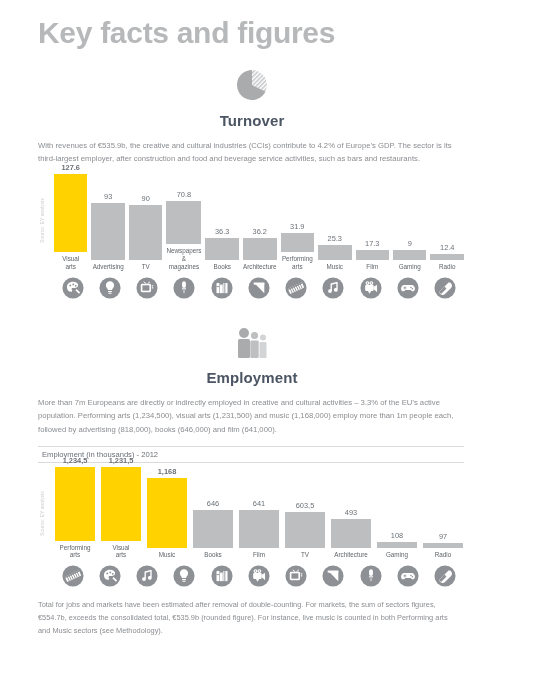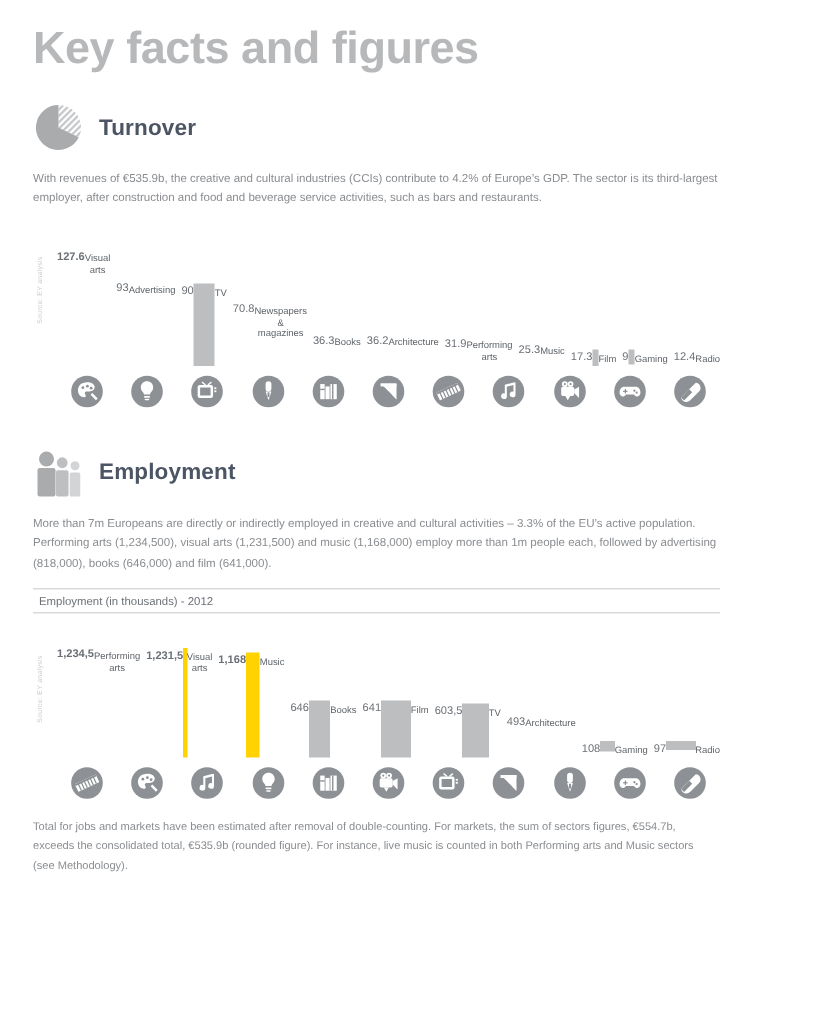--- a/index.html
+++ b/index.html
@@ -3,33 +3,33 @@
 <meta charset="utf-8">
 <style>
   * { box-sizing: border-box; }
   html, body {
     margin: 0; padding: 0;
     width: 550px; height: 684px;
     background: #ffffff;
     font-family: "Liberation Sans", sans-serif;
     overflow: hidden;
   }
-  .page { position: relative; width: 502px; height: 684px; padding: 0 20px; }
+  .page { position: relative; width: 502px; height: 684px; padding: 0 36px; }
 
   .page-title {
     font-size: 30px;
     font-weight: bold;
     color: #b6b8ba;
     letter-spacing: -0.3px;
     padding-top: 16px;
     margin: 0 0 18px 2px;
   }
 
   
-  .section-head { display: flex; align-items: center; gap: 10px; margin: 0 0 10px 2px; }
+  .section-head { display: flex; align-items: center; gap: 10px; margin: 0 0 10px 2px; flex-direction: column; }
   .section-head .glyph { width: 34px; height: 34px; flex: 0 0 34px; }
   .section-head .title {
     font-size: 15px; font-weight: bold; color: #4b5563; letter-spacing: .1px;
   }
 
   .para {
     font-size: 7.7px; line-height: 1.75; color: #8a8d91; margin: 0 2px 10px 2px;
   }
 
   
@@ -46,21 +46,21 @@
   .source-label {
     position: absolute; left: 2px; top: 22px;
     font-size: 4.6px; color: #c9cbcd;
     writing-mode: vertical-rl; transform: rotate(180deg);
     letter-spacing: .2px; white-space: nowrap;
   }
   .bars {
     display: flex; align-items: flex-end; justify-content: space-between;
     padding-left: 16px; gap: 4px;
   }
-  .bar-col { display: flex; flex-direction: row; flex: 1 1 0; }
+  .bar-col { display: flex; flex-direction: column; align-items: center; flex: 1 1 0; }
   .bar-value { font-size: 7.4px; color: #6b7076; margin-bottom: 2px; white-space: nowrap; font-weight: bold; }
   .bar-value.small { font-weight: normal; }
   .bar-rect { width: 100%; max-width: 40px; background: #bcbec0; }
   .bar-rect.accent { background: #ffd200; }
   .bar-label {
     font-size: 6.3px; color: #5f6469; text-align: center;
     margin-top: 3px; line-height: 1.25; white-space: pre-line;
   }
 
   .icons-row {

